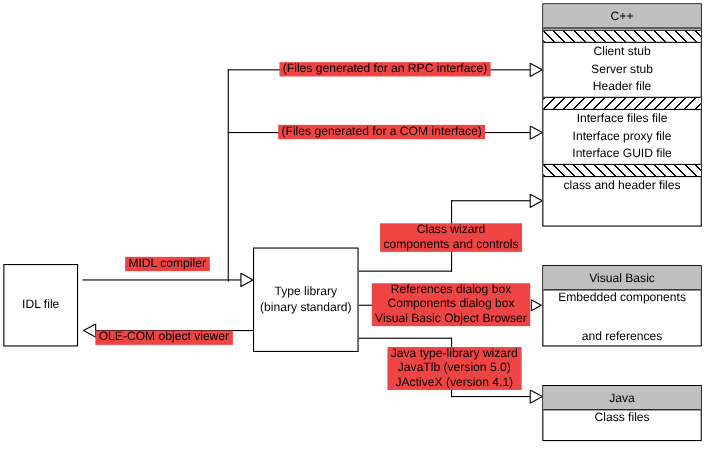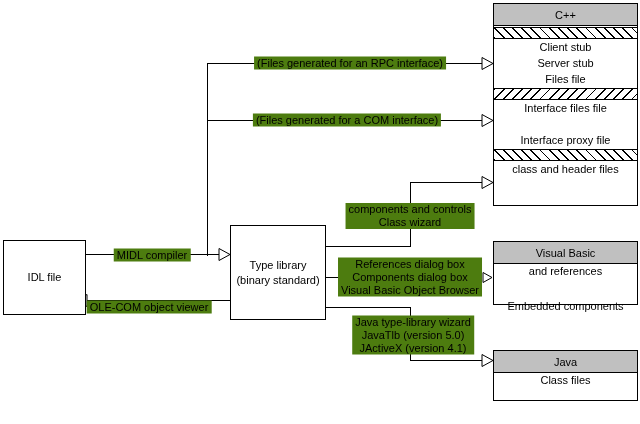--- a/index.html
+++ b/index.html
@@ -10,21 +10,21 @@
   }
   .hl { position:absolute; height:1px; background:#000; }
   .vl { position:absolute; width:1px; background:#000; }
   .box { position:absolute; border:1px solid #000; background:#fff; box-sizing:border-box; }
   .center-label { display:flex; flex-direction:column; align-items:center; justify-content:center; height:100%; text-align:center; line-height:15px; }
   .hdr { height:21px; background:var(--header-fill,#c0c0c0); border-bottom:1px solid #000; display:flex; align-items:center; justify-content:center; }
   .sec { display:flex; flex-direction:column; align-items:center; justify-content:space-between; text-align:center; line-height:15px; box-sizing:border-box; }
   .hatch { height:10px; margin:1px 0; border-top:1px solid #000; border-bottom:1px solid #000;
            background:repeating-linear-gradient(45deg,#000 0,#000 1.3px,#fff 1.3px,#fff 6.5px); }
   .hatch.fwd { background:repeating-linear-gradient(135deg,#000 0,#000 1.3px,#fff 1.3px,#fff 6.5px); }
-  .lbl { position:absolute; transform:translate(-50%,-50%); background:#4d7c0f; padding:0 3px;
+  .lbl { position:absolute; transform:translate(-50%,-50%); background:#ef4444; padding:0 3px;
          text-align:center; line-height:13px; white-space:nowrap; }
   .ah { position:absolute; }
 </style>
 </head>
 <body>
 
 <div class="canvas">
 
   <div class="vl" style="left:207px;top:63px;height:193px"></div>
   <div class="hl" style="left:207px;top:63px;width:275px"></div>
@@ -57,81 +57,82 @@
   <svg class="ah" style="left:75px;top:294px" width="13" height="13">
       <polygon points="12,0.5 1,6.5 12,12.5" fill="#fff" stroke="#000"></polygon>
     </svg>
   <svg class="ah" style="left:482px;top:272px" width="11" height="11">
       <polygon points="1,0.5 10,5.5 1,10.5" fill="#fff" stroke="#000"></polygon>
     </svg>
   <svg class="ah" style="left:481px;top:354px" width="13" height="13">
       <polygon points="1,0.5 12,6.5 1,12.5" fill="#fff" stroke="#000"></polygon>
     </svg>
 
-  <div class="box" style="left:3px;top:240px;width:83px;height:75px">
+  <div class="box" style="left:3px;top:240px;width:68px;height:75px">
     <div class="center-label">
         <span>IDL file</span>
       </div>
   </div>
 
   <div class="box" style="left:230px;top:225px;width:96px;height:95px">
     <div class="center-label">
       <div>Type library</div>
       <div>(binary standard)</div>
     </div>
   </div>
 
   <div class="box" style="left:493px;top:3px;width:145px;height:203px">
     <div class="hdr">
         <span>C++</span>
       </div>
     <div class="hatch"></div>
     <div class="sec" style="height:47px">
       <div>Client stub</div>
       <div>Server stub</div>
-      <div>Files file</div>
+      <div>Header file</div>
     </div>
     <div class="hatch fwd"></div>
     <div class="sec" style="height:47px">
       <div>Interface files file</div>
       <div>Interface proxy file</div>
+      <div>Interface GUID file</div>
     </div>
     <div class="hatch"></div>
     <div class="sec" style="height:43px">
       <div>class and header files</div>
     </div>
   </div>
 
-  <div class="box" style="left:493px;top:241px;width:145px;height:64px">
+  <div class="box" style="left:493px;top:241px;width:145px;height:74px">
     <div class="hdr">
         <span>Visual Basic</span>
       </div>
     <div class="sec" style="height:50px">
+      <div>Embedded components</div>
       <div>and references</div>
-      <div>Embedded components</div>
     </div>
   </div>
 
   <div class="box" style="left:493px;top:350px;width:145px;height:51px">
     <div class="hdr">
         <span>Java</span>
       </div>
     <div class="sec" style="height:47px">
       <div>Class files</div>
     </div>
   </div>
 
   <div class="lbl" style="left:350px;top:63px">(Files generated for an RPC interface)</div>
   <div class="lbl" style="left:347px;top:120px">(Files generated for a COM interface)</div>
-  <div class="lbl" style="left:152px;top:255px">MIDL compiler</div>
+  <div class="lbl" style="left:152px;top:240px">MIDL compiler</div>
   <div class="lbl" style="left:149px;top:307px">OLE-COM object viewer</div>
 
   <div class="lbl" style="left:410px;top:216px">
+    <div>Class wizard</div>
     <div>components and controls</div>
-    <div>Class wizard</div>
   </div>
 
   <div class="lbl" style="left:410px;top:277px">
     <div>References dialog box</div>
     <div>Components dialog box</div>
     <div>Visual Basic Object Browser</div>
   </div>
 
   <div class="lbl" style="left:413px;top:335px">
     <div>Java type-library wizard</div>

